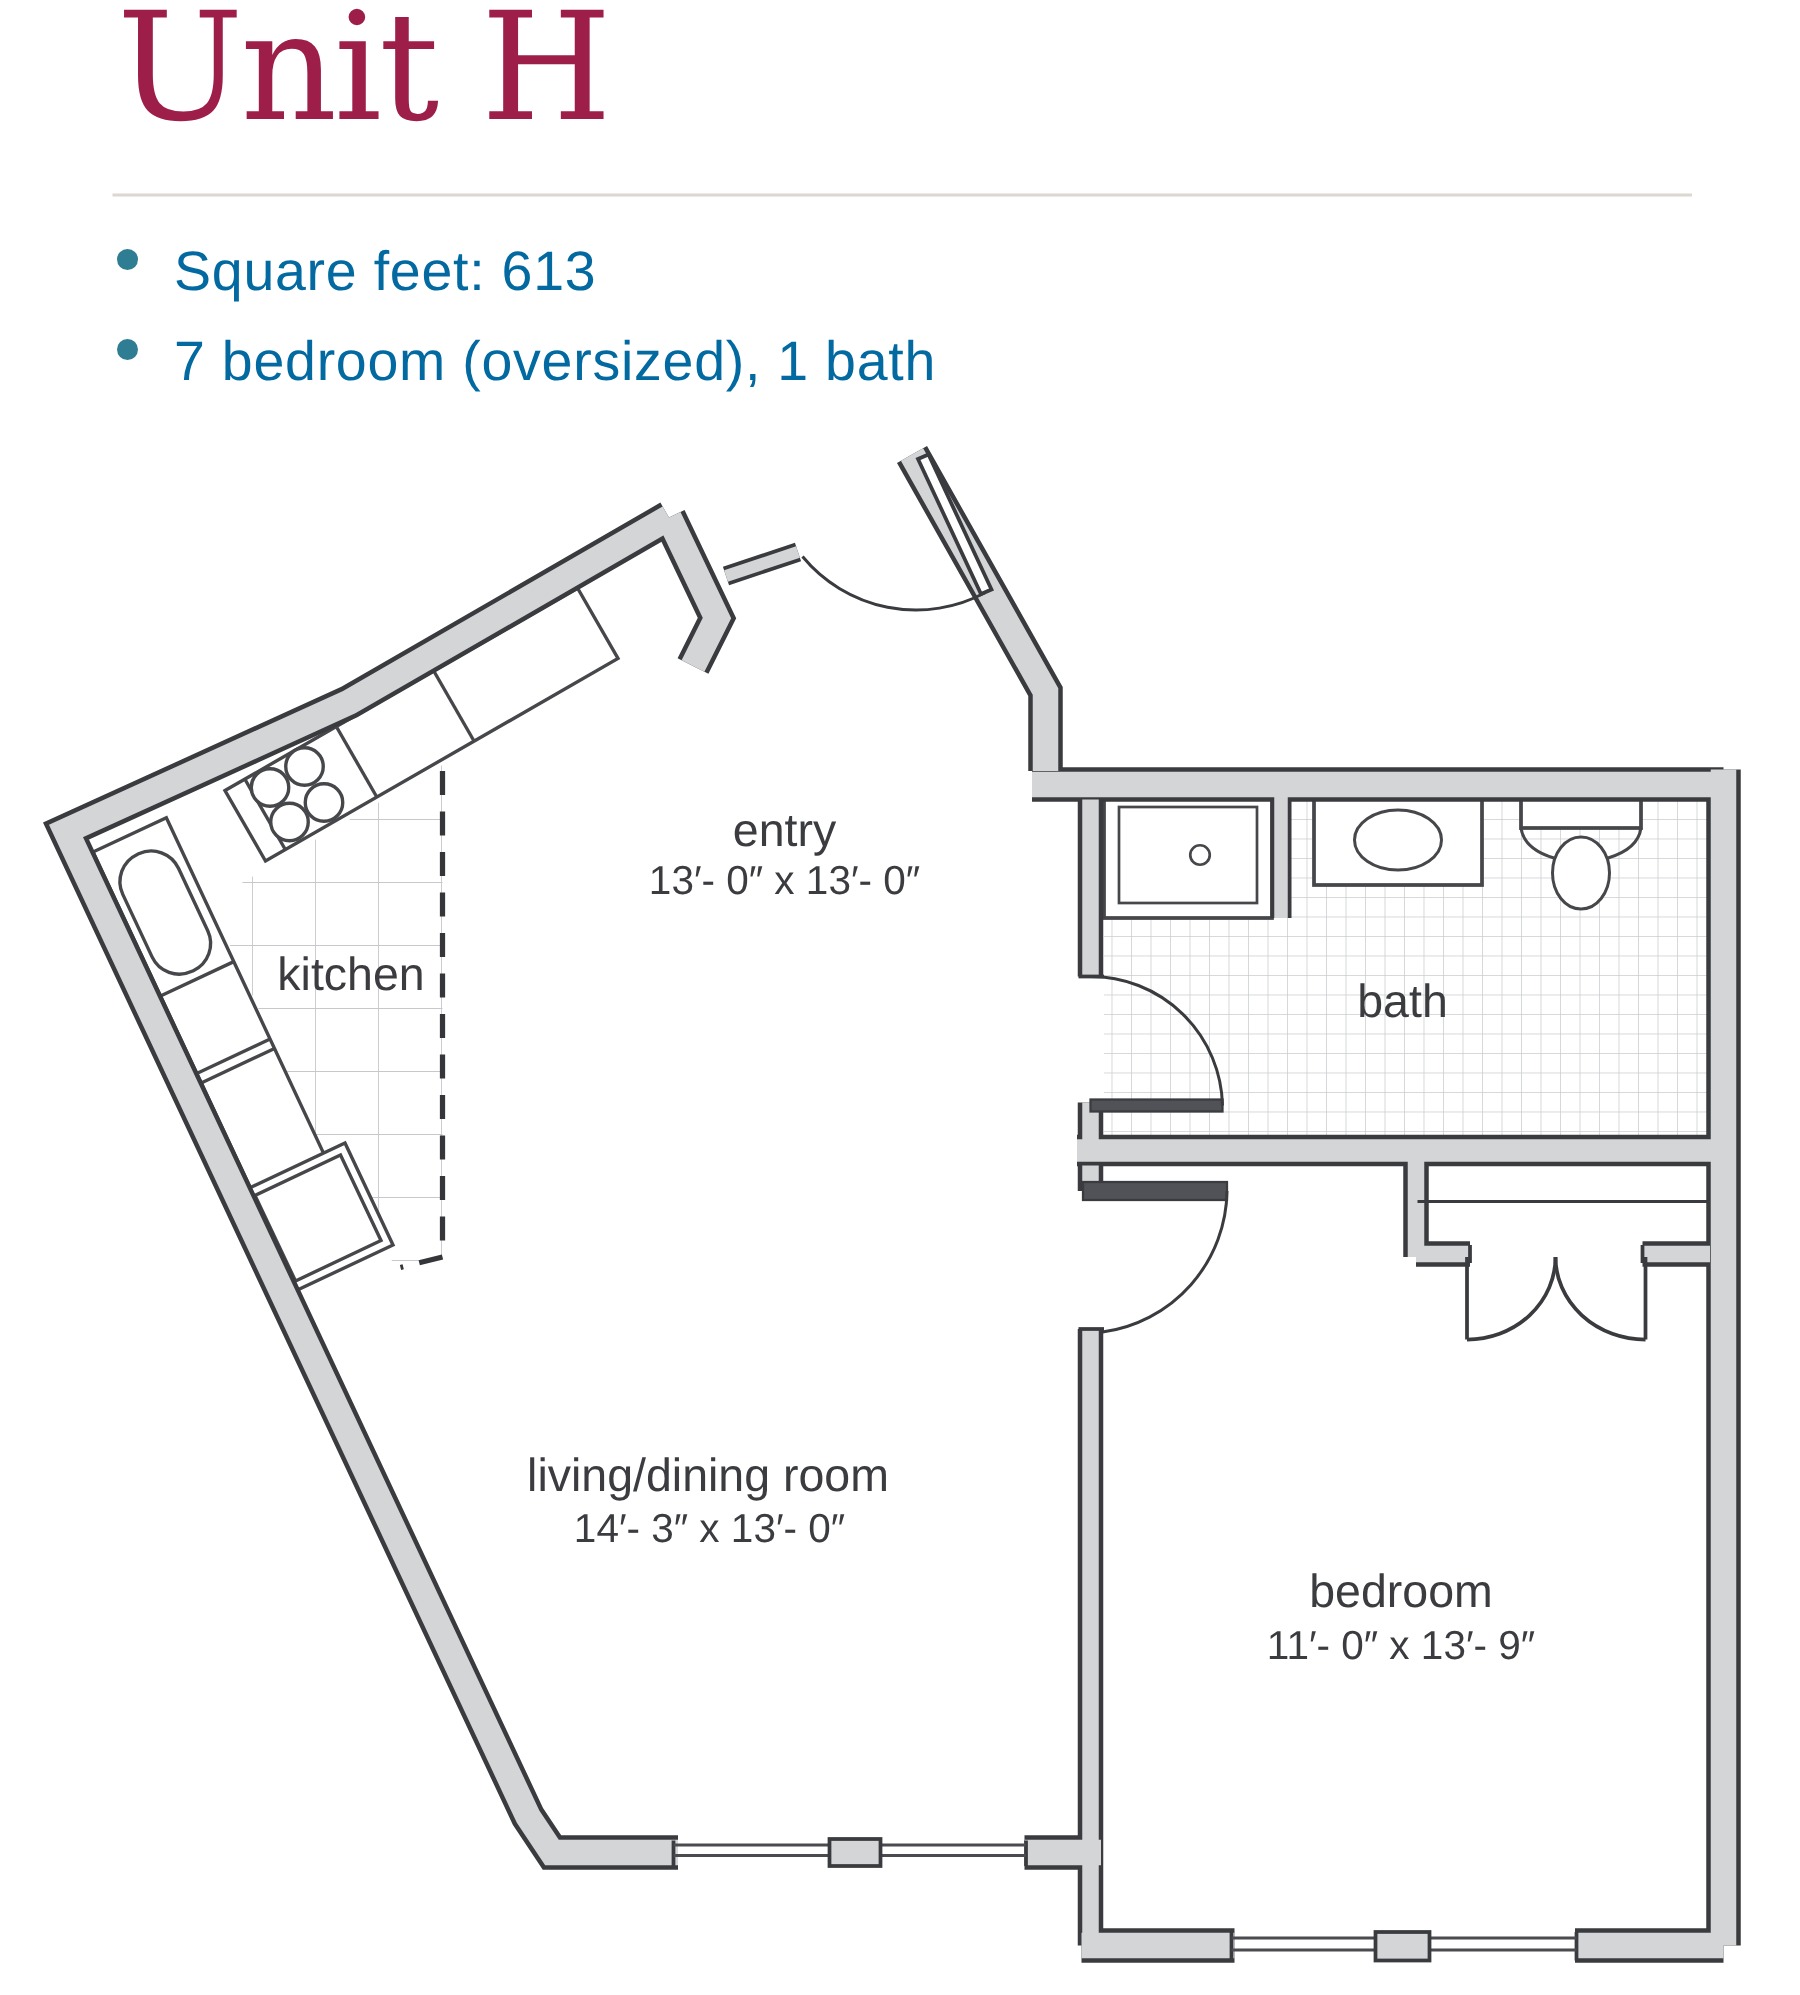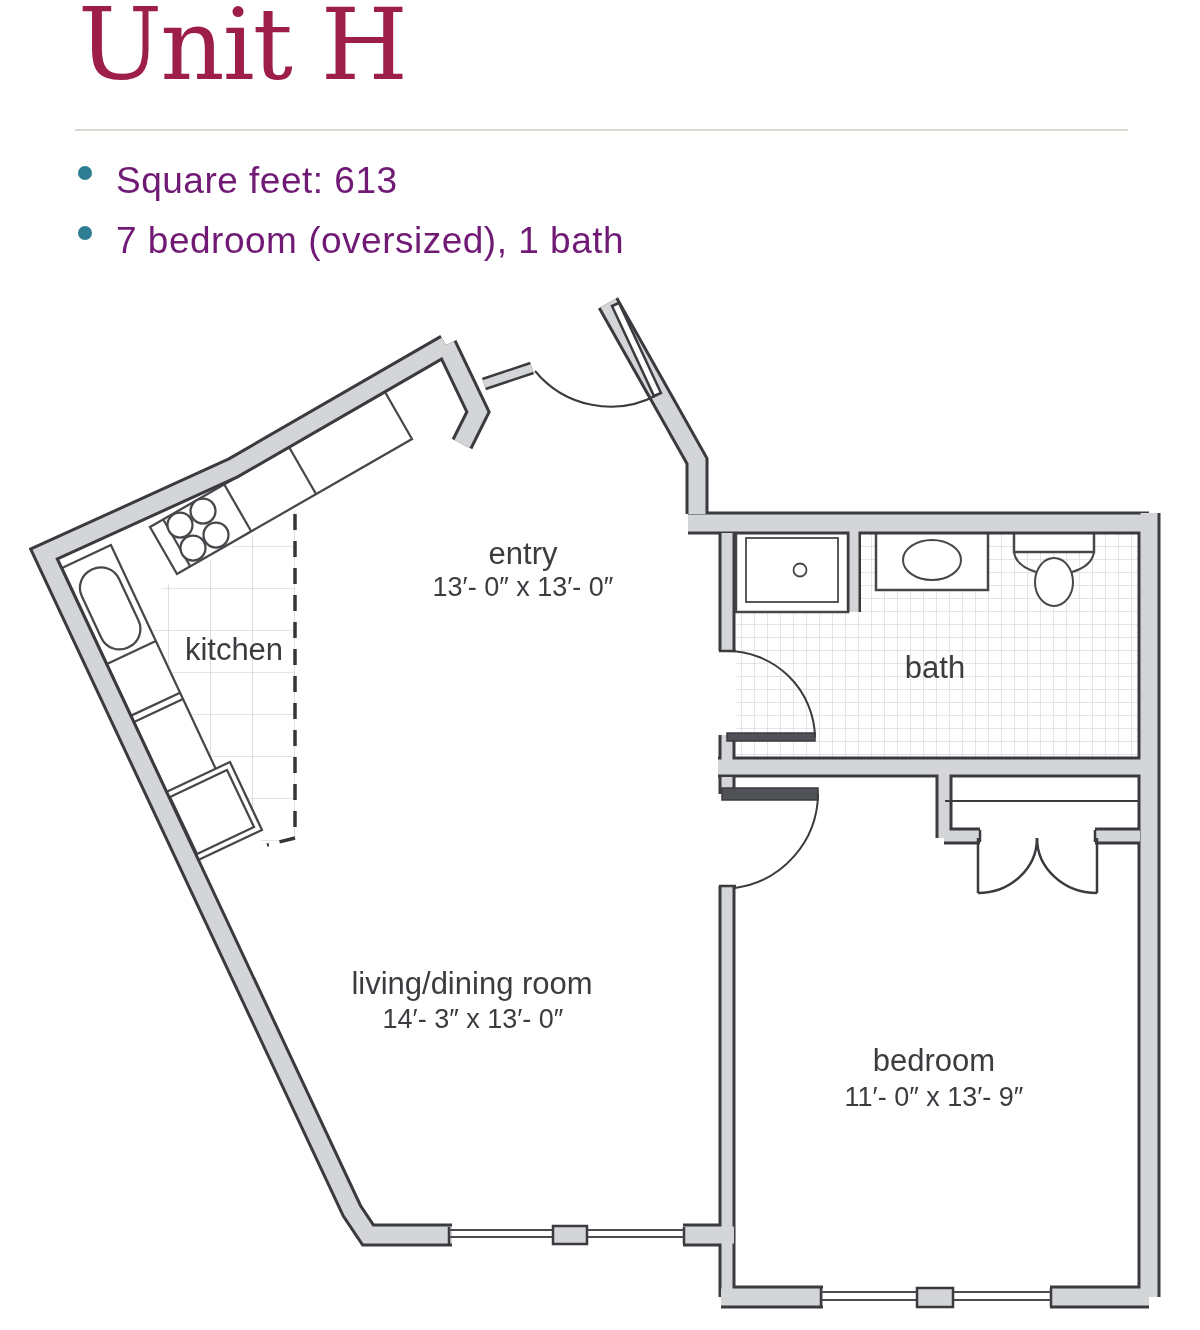--- a/index.html
+++ b/index.html
@@ -5,21 +5,21 @@
   html,body{margin:0;padding:0;background:#ffffff;}
   .page{position:relative;width:1200px;height:1330px;background:#fff;overflow:hidden;
         font-family:"Liberation Sans",sans-serif;}
   .title{position:absolute;left:78px;top:-14px;
          font-family:"DejaVu Serif","Liberation Serif",serif;
          font-size:100px;font-weight:500;letter-spacing:-2px;color:#9e1e4a;}
   .rule{position:absolute;left:75px;top:129px;width:1053px;height:2px;background:#dcd8d1;}
   .bullets{position:absolute;left:78px;top:150px;}
   .bullet-row{display:flex;align-items:center;margin-bottom:14px;height:46px;}
   .dot{width:14px;height:14px;border-radius:50%;background:#2f7d92;margin-right:24px;flex:0 0 auto;}
-  .bullet-text{font-size:37px;color:#701a75;letter-spacing:0.5px;margin-top:16px;}
+  .bullet-text{font-size:37px;color:#0369a1;letter-spacing:0.5px;margin-top:16px;}
   svg{position:absolute;left:0;top:0;}
   svg text{font-family:"Liberation Sans",sans-serif;fill:#3b3c40;}
   .room-name{font-size:31px;}
   .room-dims{font-size:27px;}
 </style>
 </head>
 <body>
 
 <div class="page">
 

